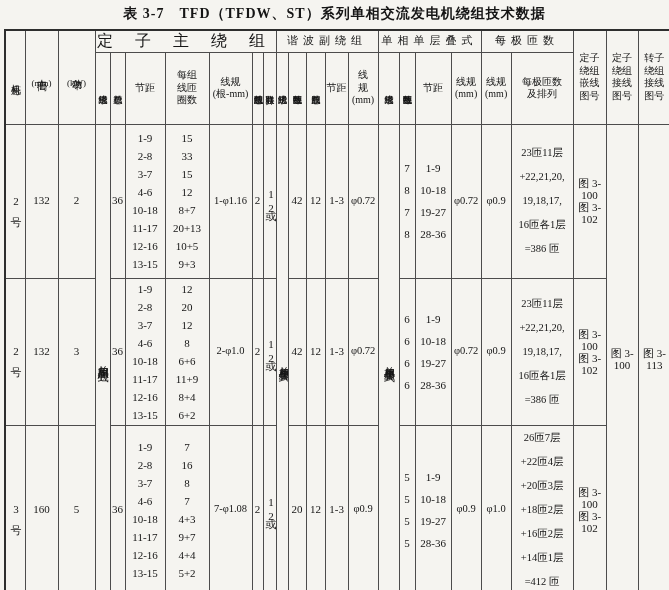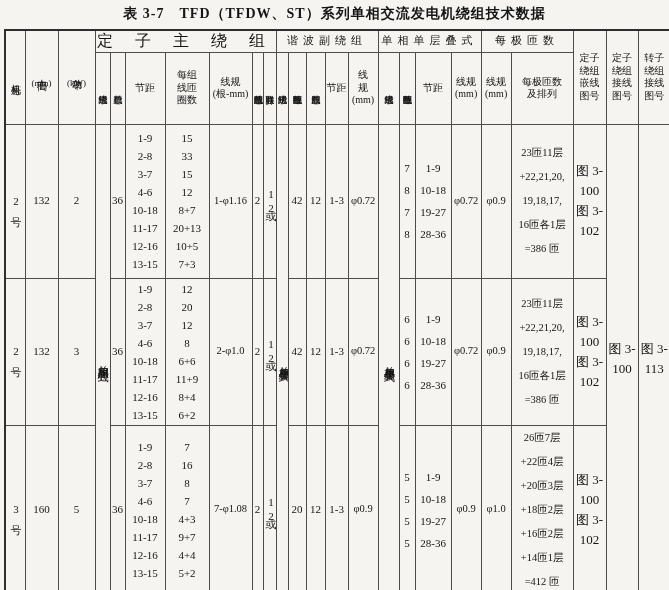--- a/index.html
+++ b/index.html
@@ -41,21 +41,21 @@
     writing-mode:vertical-lr;text-orientation:upright;
     display:inline-block;vertical-align:middle;
     line-height:1.05;letter-spacing:1px;white-space:normal;
   }
   th .vt{font-size:10px;}
   th.narrow .vt{font-size:9px;letter-spacing:0;line-height:1;}
   .unit{font-size:9px;display:block;}
   td.list{line-height:18px;font-size:11px;}
   td.list4{line-height:22px;font-size:11px;}
   td.longtxt{line-height:24px;font-size:10.5px;}
-  td.figcell{line-height:20px;font-size:13px;margin-left:34px;}
+  td.figcell{line-height:12px;font-size:11px;margin-left:34px;}
   td.gauge{font-size:10.5px;letter-spacing:0;}
 </style>
 </head>
 <body>
 
 <div class="title">表 3-7　TFD（TFDW、ST）系列单相交流发电机绕组技术数据</div>
 
 <table>
   <colgroup>
     <col style="width:20px">
@@ -149,21 +149,21 @@
 11-17
 12-16
 13-15</td>
     <td class="list">15
 33
 15
 12
 8+7
 20+13
 10+5
-7+3</td>
+9+3</td>
     <td class="gauge">1-φ1.16</td>
     <td>2</td>
     <td><span class="vt">1或2</span></td>
     <td rowspan="3"><span class="vt">单相单层叠式</span></td>
     <td>42</td>
     <td>12</td>
     <td>1-3</td>
     <td class="gauge">φ0.72</td>
     <td rowspan="3"><span class="vt">单相单层叠式</span></td>
     <td class="list4">7

